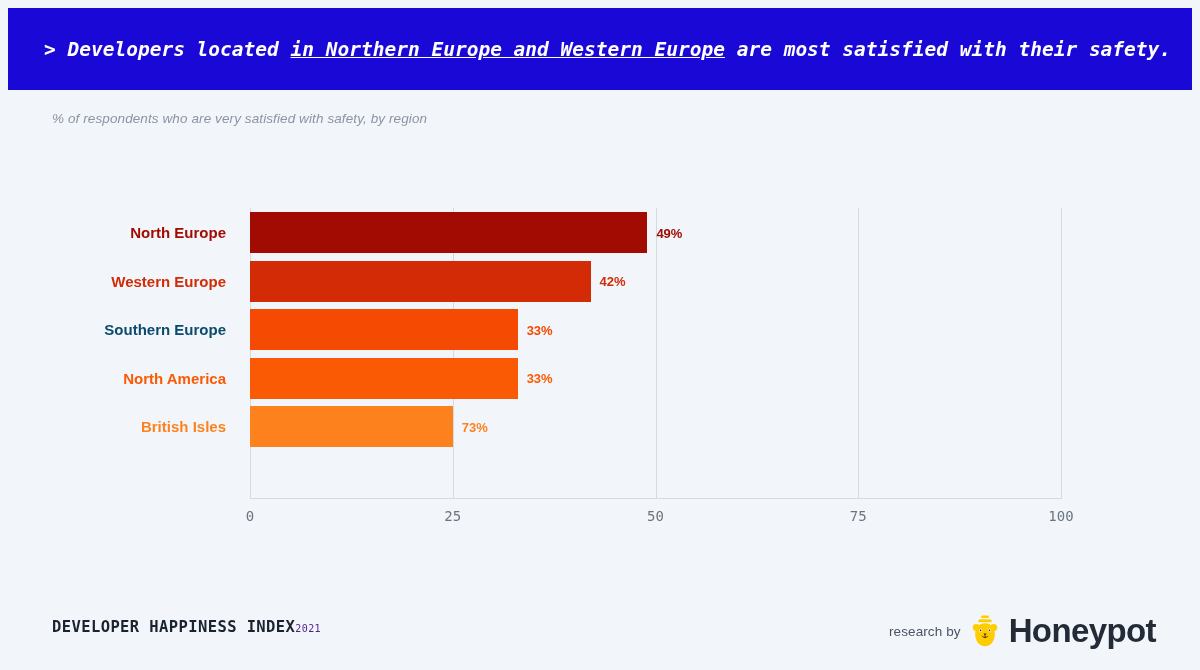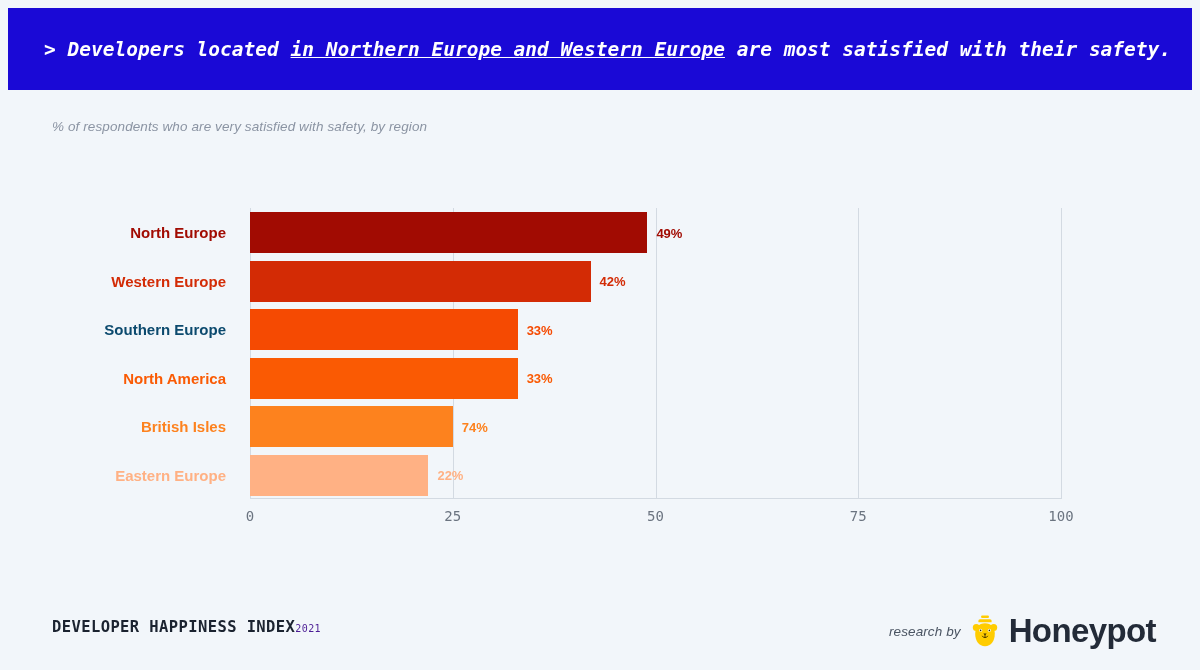--- a/index.html
+++ b/index.html
@@ -42,21 +42,20 @@
 
   
   .subtitle {
     position: absolute;
     left: 52px;
     top: 111px;
     font-size: 13.5px;
     font-style: italic;
     color: #8b94a3;
     letter-spacing: 0.1px;
-    margin-top: 8px;
   }
 
   
   .chart {
     position: absolute;
     left: 0;
     top: 0;
     width: 1200px;
     height: 670px;
     pointer-events: none;
@@ -163,21 +162,20 @@
     right: 44px;
     top: 612px;
     display: flex;
     align-items: center;
     gap: 9px;
   }
   .research-by {
     font-size: 13.5px;
     color: #4a5462;
     letter-spacing: 0.1px;
-    font-style: italic;
   }
   .logo-mark { width: 30px; height: 32px; display: block; }
   .logo-word {
     font-size: 33px;
     font-weight: bold;
     color: #232b38;
     letter-spacing: -0.6px;
   }
 </style>
 </head>
@@ -224,28 +222,21 @@
           <span style="color: rgb(250, 90, 3);">North America</span>
         </div>
         <div class="bar" style="width: 267.63px; background: rgb(250, 90, 3);"></div>
         <div class="bar-value" style="color: rgb(250, 90, 3); left: 276.63px;">33%</div>
       </div>
       <div class="row" style="top: 198px; width: 811px;">
         <div class="cat-label-wrap">
           <span style="color: rgb(253, 130, 30);">British Isles</span>
         </div>
         <div class="bar" style="width: 202.75px; background: rgb(253, 130, 30);"></div>
-        <div class="bar-value" style="color: rgb(253, 130, 30); left: 211.75px;">74%</div>
-      </div>
-      <div class="row" style="top: 246.5px; width: 811px;">
-        <div class="cat-label-wrap">
-          <span style="color: rgb(255, 177, 132);">Eastern Europe</span>
-        </div>
-        <div class="bar" style="width: 178.42px; background: rgb(255, 177, 132);"></div>
-        <div class="bar-value" style="color: rgb(255, 177, 132); left: 187.42px;">22%</div>
+        <div class="bar-value" style="color: rgb(253, 130, 30); left: 211.75px;">73%</div>
       </div>
     </div>
   <div class="axis-bottom"></div>
   <div id="ticks">
       <div class="tick" style="left: 250px;">0</div>
       <div class="tick" style="left: 452.75px;">25</div>
       <div class="tick" style="left: 655.5px;">50</div>
       <div class="tick" style="left: 858.25px;">75</div>
       <div class="tick" style="left: 1061px;">100</div>
     </div>

